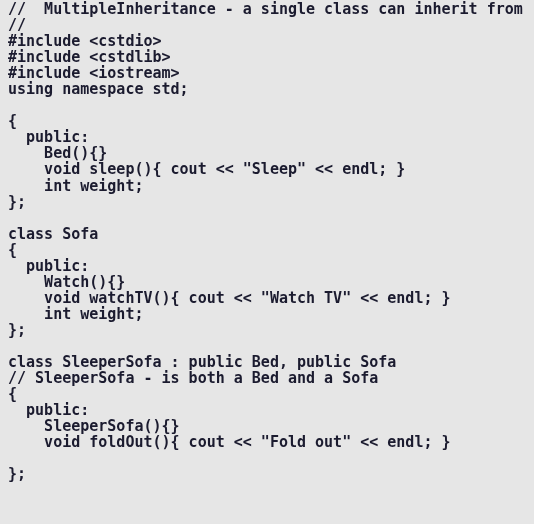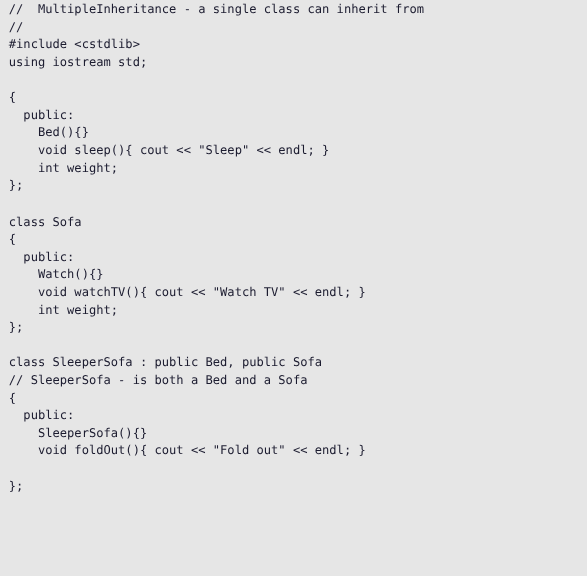--- a/index.html
+++ b/index.html
@@ -16,41 +16,43 @@
   }
   #code-listing {
     width: 534px;
     height: 524px;
     box-sizing: border-box;
     background: #e6e6e6;
     padding: 1px 0 0 8px;
   }
   .code-line {
     font-family: "DejaVu Sans Mono", "Liberation Mono", monospace;
-    font-size: 11px;
+    font-size: 15px;
     line-height: 16.05px;
     height: 16.05px;
     color: #1b1b2f;
     white-space: pre;
     letter-spacing: 0px;
     -webkit-font-smoothing: none;
-    font-weight: 400;
+    font-weight: 700;
   }
   .code-line.blank {
     color: transparent;
   }
 </style>
 </head>
 <body style="background: rgb(230, 230, 230);">
 
 <div id="code-listing" style="color: rgb(27, 27, 47); background: rgb(230, 230, 230);">
     <div class="code-line">//  MultipleInheritance - a single class can inherit from</div>
     <div class="code-line">//</div>
+    <div class="code-line">#include &lt;cstdio&gt;</div>
     <div class="code-line">#include &lt;cstdlib&gt;</div>
-    <div class="code-line">using iostream std;</div>
+    <div class="code-line">#include &lt;iostream&gt;</div>
+    <div class="code-line">using namespace std;</div>
     <div class="code-line blank">&nbsp;</div>
     <div class="code-line">{</div>
     <div class="code-line">  public:</div>
     <div class="code-line">    Bed(){}</div>
     <div class="code-line">    void sleep(){ cout &lt;&lt; "Sleep" &lt;&lt; endl; }</div>
     <div class="code-line">    int weight;</div>
     <div class="code-line">};</div>
     <div class="code-line blank">&nbsp;</div>
     <div class="code-line">class Sofa</div>
     <div class="code-line">{</div>

